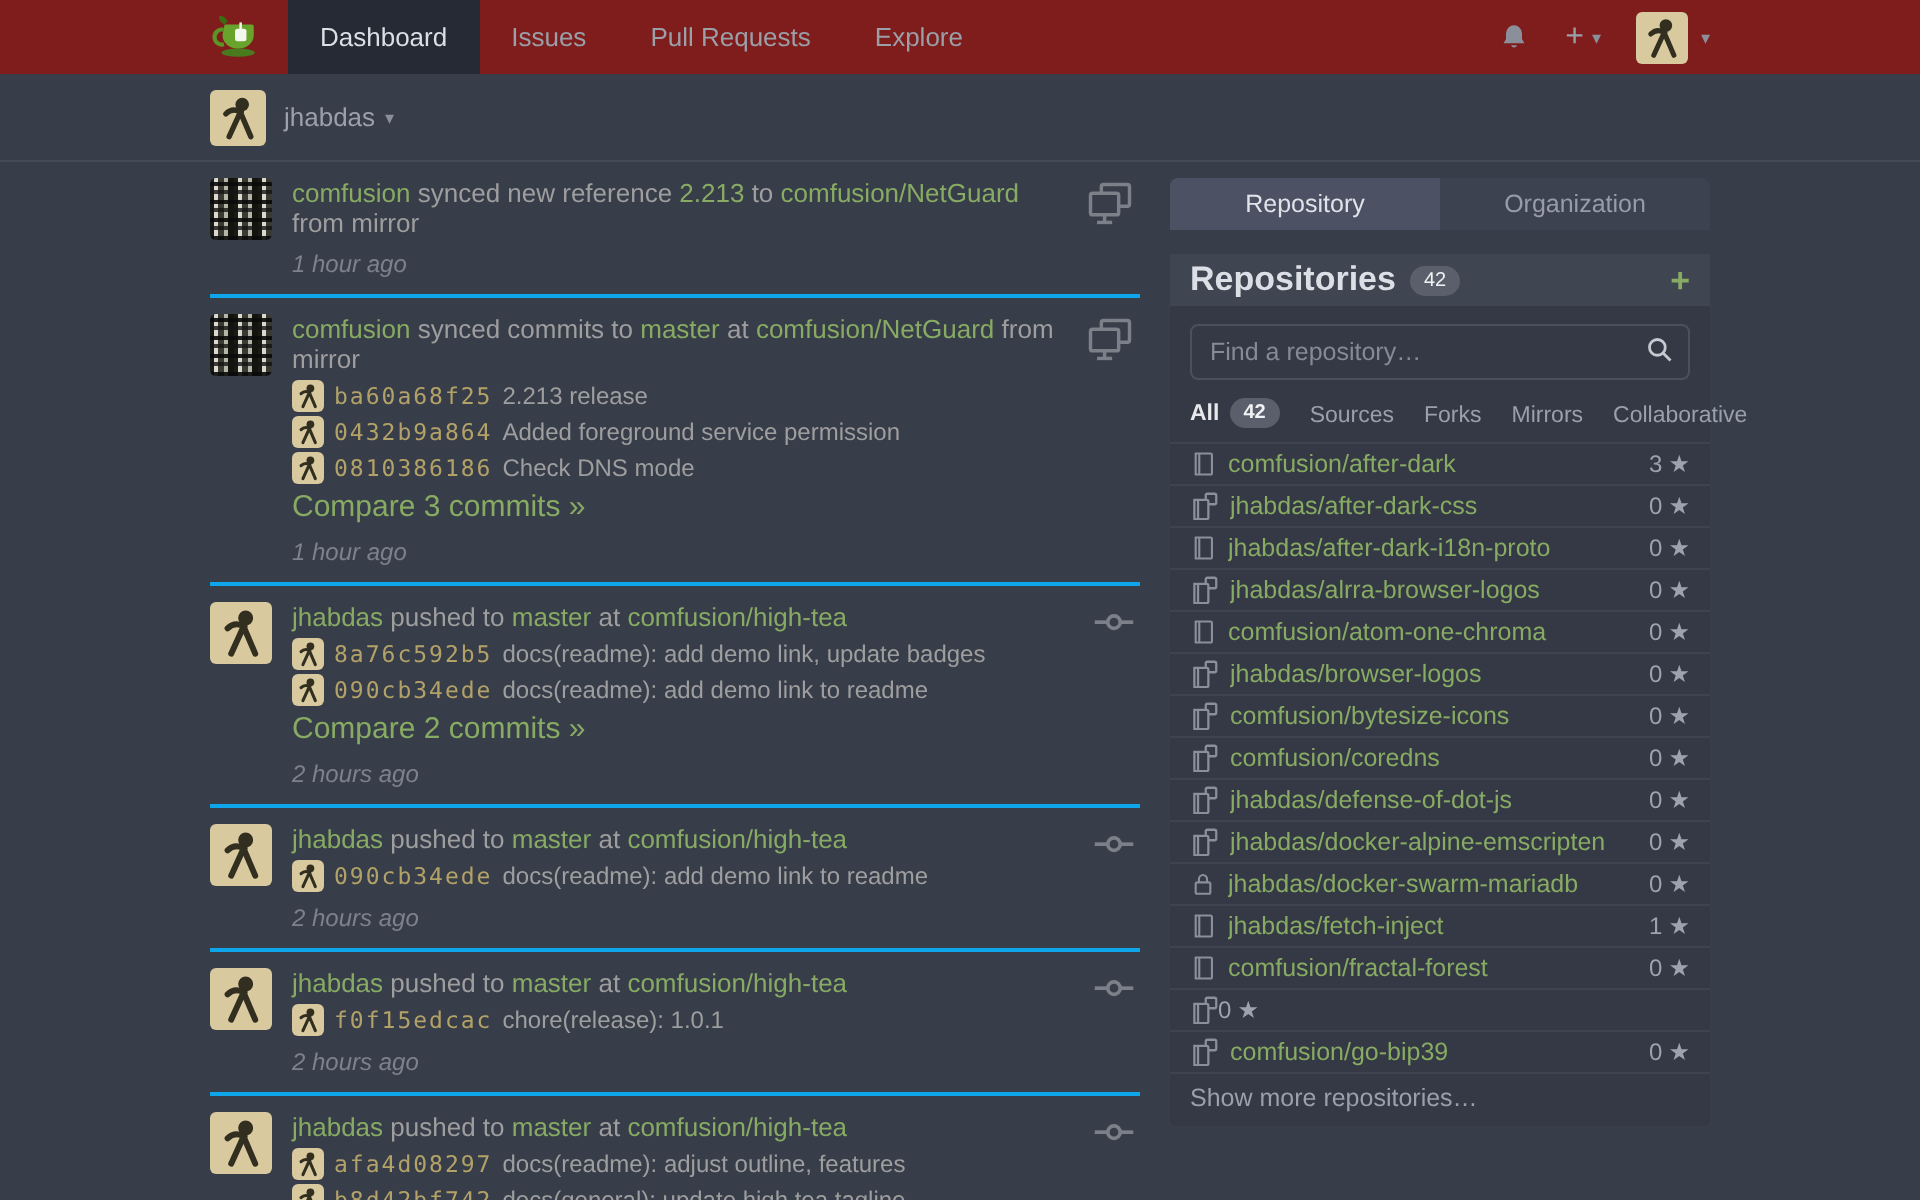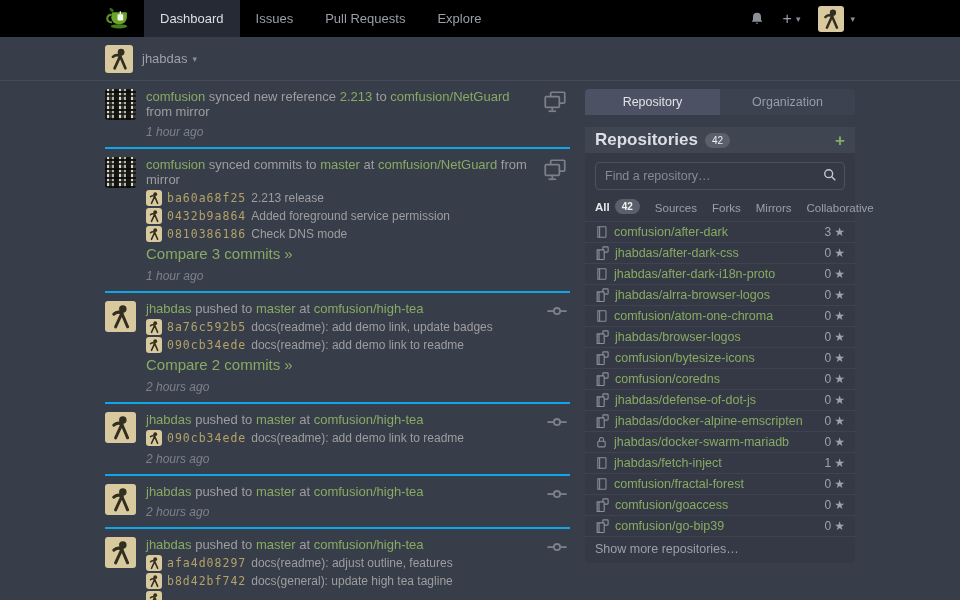--- a/index.html
+++ b/index.html
@@ -5,21 +5,21 @@
   * { box-sizing: border-box; margin: 0; padding: 0; }
   html,body { width:960px; height:600px; overflow:hidden; }
   body {
     background:#383d4a;
     font-family:"Liberation Sans", sans-serif;
     color:#9e9e9e;
   }
   .container { width:750px; margin:0 auto; }
 
   
-  .navbar { height:37px; background:#000000; }
+  .navbar { height:37px; background:#7f1d1d; }
   .nav-inner { display:flex; align-items:stretch; height:37px; }
   .logo { display:flex; align-items:center; padding-right:14px; cursor:pointer; }
   .logo svg { width:25px; height:25px; }
   .nav-items { display:flex; align-items:stretch; }
   .nav-item { display:flex; align-items:center; padding:0 16px; font-size:13px; color:#9a9fa8; cursor:pointer; }
   .nav-item.active { background:#262a34; color:#dcdfe5; }
   .nav-right { margin-left:auto; display:flex; align-items:center; gap:18px; }
   .nav-icon svg { width:16px; height:16px; display:block; }
   .nav-plus { color:#9a9fa8; font-size:16px; cursor:pointer; display:flex; align-items:center; gap:4px; }
   .caret { font-size:9px; color:#8a8f99; }
@@ -279,20 +279,32 @@
       </div>
       <div class="feed-item">
         <span class="avatar lg jh">
           <svg viewBox="0 0 24 24">
             <circle cx="13.8" cy="6.2" r="2.9" fill="#322f20"></circle>
             <path d="M13 9.5 L8.2 20 M13 9.5 L17.5 20 M13.4 9.5 C11 8.2 8.6 8.4 6.8 10.2" fill="none" stroke="#322f20" stroke-width="2.3" stroke-linecap="round"></path>
           </svg>
         </span>
         <div class="feed-body">
           <div class="feed-title"><a>jhabdas</a><span> pushed to </span><a>master</a><span> at </span><a>comfusion/high-tea</a></div>
+          <div class="commits">
+            <div class="commit-row">
+              <span class="avatar xs jh">
+                <svg viewBox="0 0 24 24">
+                  <circle cx="13.8" cy="6.2" r="2.9" fill="#322f20"></circle>
+                  <path d="M13 9.5 L8.2 20 M13 9.5 L17.5 20 M13.4 9.5 C11 8.2 8.6 8.4 6.8 10.2" fill="none" stroke="#322f20" stroke-width="2.3" stroke-linecap="round"></path>
+                </svg>
+              </span>
+              <span class="commit-sha">f0f15edcac</span>
+              <span class="commit-msg">chore(release): 1.0.1</span>
+            </div>
+          </div>
           <div class="feed-time">2 hours ago</div>
         </div>
         <span class="event-icon">
           <svg viewBox="0 0 24 24" width="26" height="22">
             <circle cx="12" cy="11" r="3.4" fill="none" stroke="#7b8089" stroke-width="2"></circle>
             <line x1="1.5" y1="11" x2="8.2" y2="11" stroke="#7b8089" stroke-width="2"></line>
             <line x1="15.8" y1="11" x2="22.5" y2="11" stroke="#7b8089" stroke-width="2"></line>
           </svg>
         </span>
       </div>
@@ -566,21 +578,20 @@
             </span>
           </div>
           <div class="repo-row">
             <span class="ricon">
               <svg viewBox="0 0 16 16" width="14" height="14">
                 <rect x="9" y="1" width="6" height="6" rx="1" fill="none" stroke="#8a8f99" stroke-width="1.3"></rect>
                 <path d="M2.5 4.5h7a1 1 0 0 1 1 1v9a1 1 0 0 1-1 1h-7z" fill="#353945" stroke="#8a8f99" stroke-width="1.3"></path>
                 <line x1="4.6" y1="4.5" x2="4.6" y2="15.5" stroke="#8a8f99" stroke-width="1.3"></line>
               </svg>
             </span>
-            <span class="repo-name">comfusion/goaccess</span>
             <span class="repo-stars">
               <span>0</span>
               <span class="star">★</span>
             </span>
           </div>
           <div class="repo-row">
             <span class="ricon">
               <svg viewBox="0 0 16 16" width="14" height="14">
                 <rect x="9" y="1" width="6" height="6" rx="1" fill="none" stroke="#8a8f99" stroke-width="1.3"></rect>
                 <path d="M2.5 4.5h7a1 1 0 0 1 1 1v9a1 1 0 0 1-1 1h-7z" fill="#353945" stroke="#8a8f99" stroke-width="1.3"></path>

